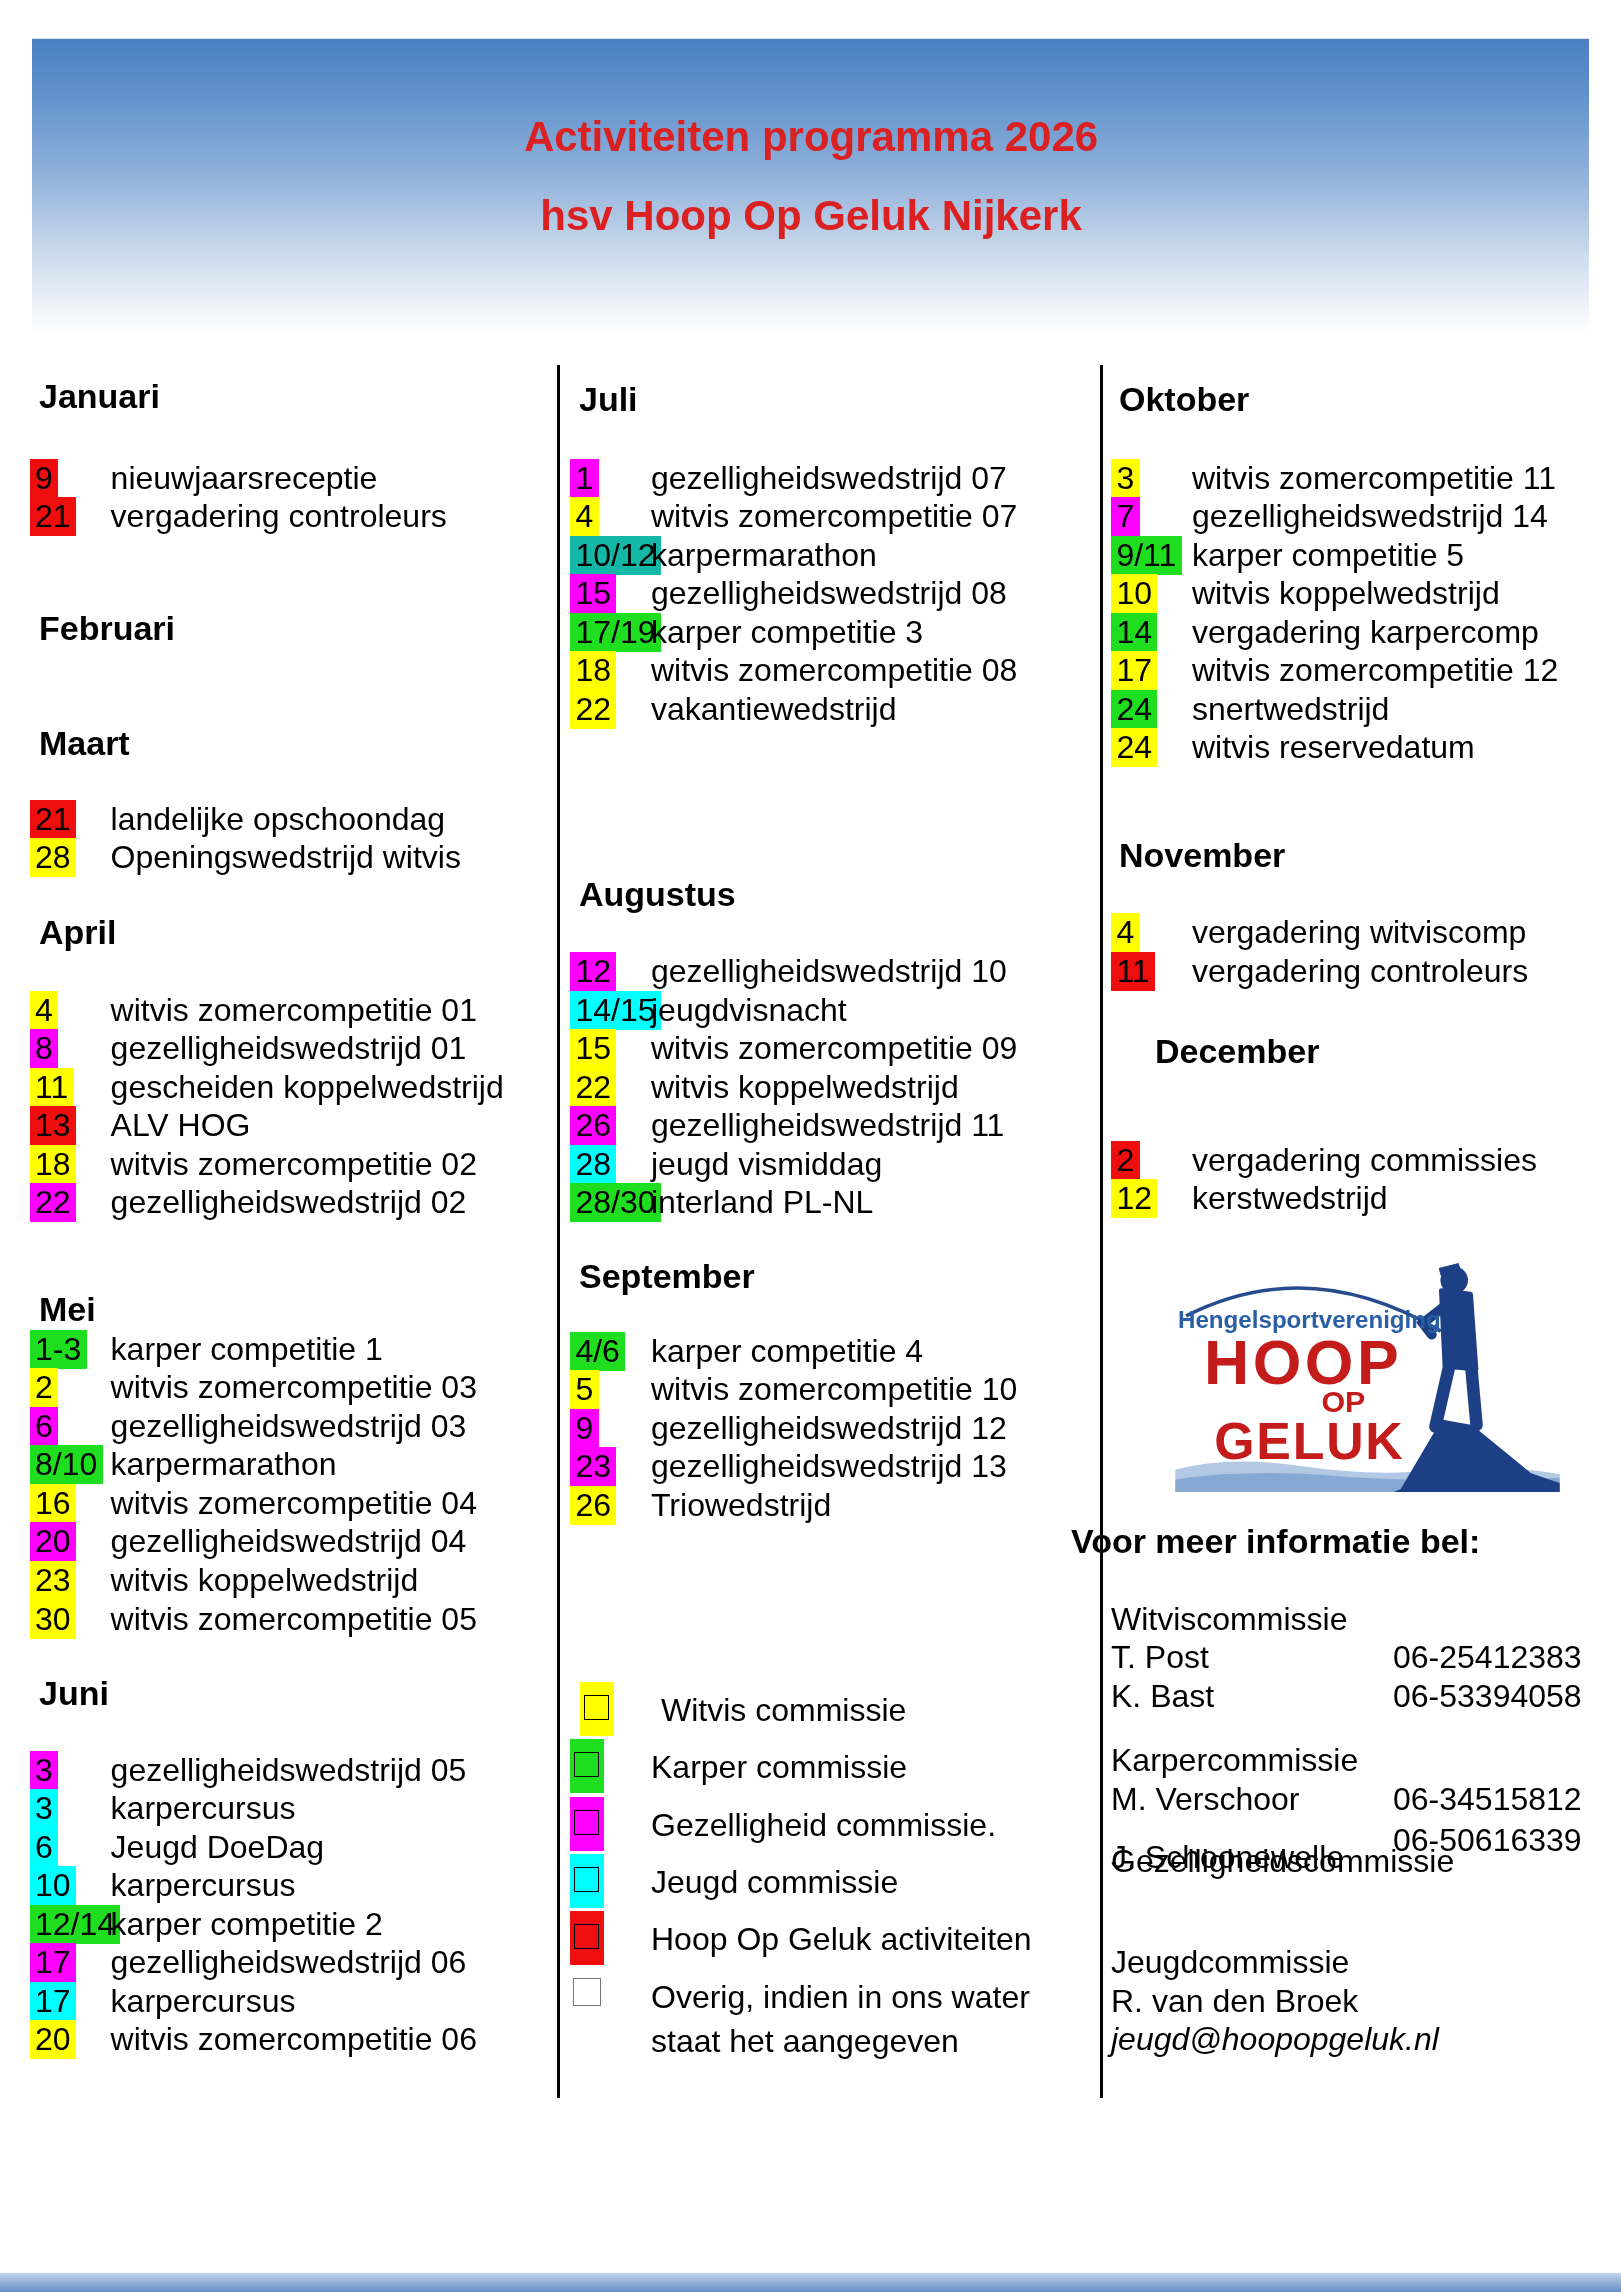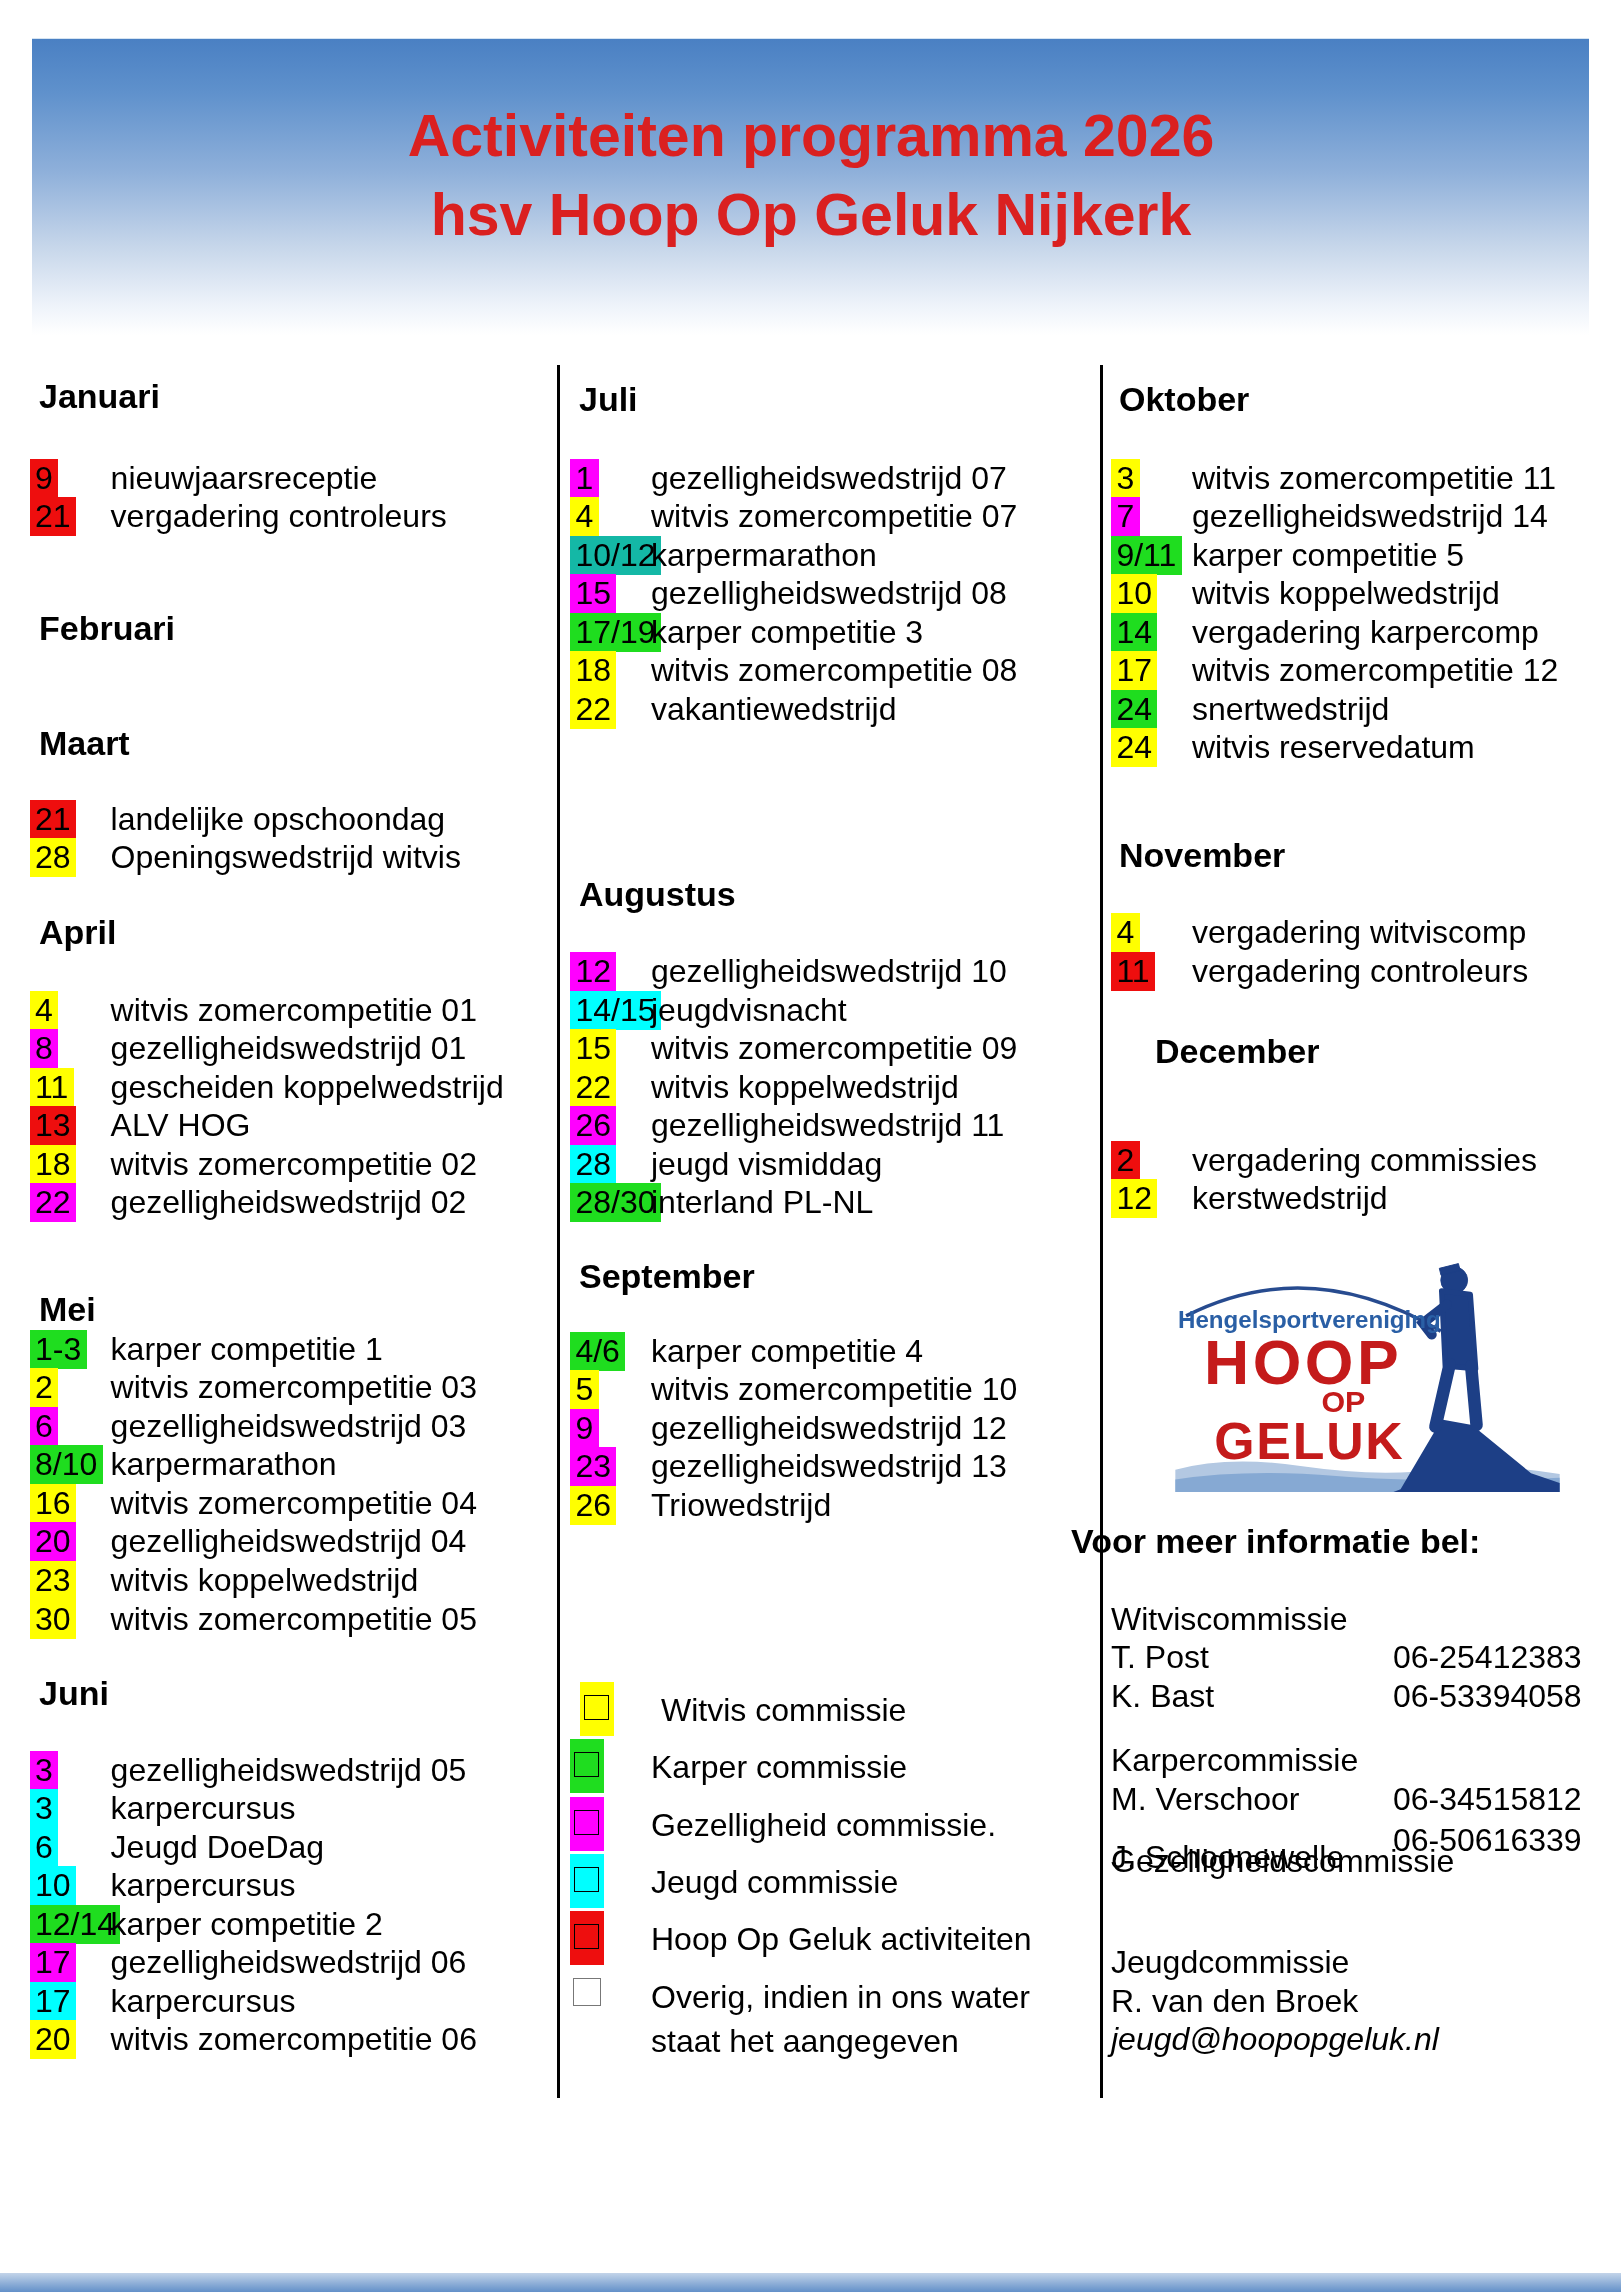--- a/index.html
+++ b/index.html
@@ -2,21 +2,21 @@
 <html style="font-size:14.3px"><head>
 <meta charset="utf-8">
 <style>
   html,body{margin:0;padding:0;background:#fff;}
   #page{position:relative;width:1621px;height:2293px;background:#ffffff;overflow:hidden;
         font-family:"Liberation Sans","DejaVu Sans",sans-serif;color:#000;}
   .banner{position:absolute;left:32px;top:38px;width:1557px;height:296px;
           border-top:1.8px solid #d5e4f2;
           background:linear-gradient(180deg,#4a80c3 0%,#5f91cc 18%,#8fb0da 45%,#c6d6ea 70%,#eef3fa 90%,#ffffff 100%);}
   .title{position:absolute;left:90px;top:97px;width:1442px;text-align:center;
-         font-size:59px;line-height:79px;font-weight:bold;color:#da2020;}
+         font-size:42px;line-height:79px;font-weight:bold;color:#da2020;}
   .vdiv{position:absolute;top:365px;width:2.7px;height:1733px;background:#000;}
   .month-header{position:absolute;font-weight:bold;font-size:34px;line-height:39px;white-space:nowrap;}
   .entry-row{position:absolute;width:524px;height:39px;font-size:32px;line-height:39px;white-space:nowrap;}
   .badge{position:absolute;left:0;top:0;padding:0 5.4px;color:#000;}
   .elabel{position:absolute;left:81px;top:0;}
   .legend-row{position:absolute;width:537px;height:57px;}
   .legend-swatch{position:absolute;left:0;top:0;width:34px;height:54px;}
   .legend-inner{position:absolute;left:3.6px;top:13.4px;width:23px;height:23px;border:1.8px solid #000;}
   .legend-swatch-white{position:absolute;left:2.7px;top:9px;width:26px;height:26px;border:1.8px solid #777;background:#fff;}
   .legend-label{position:absolute;left:81px;top:6.3px;font-size:32px;line-height:44px;white-space:nowrap;}

